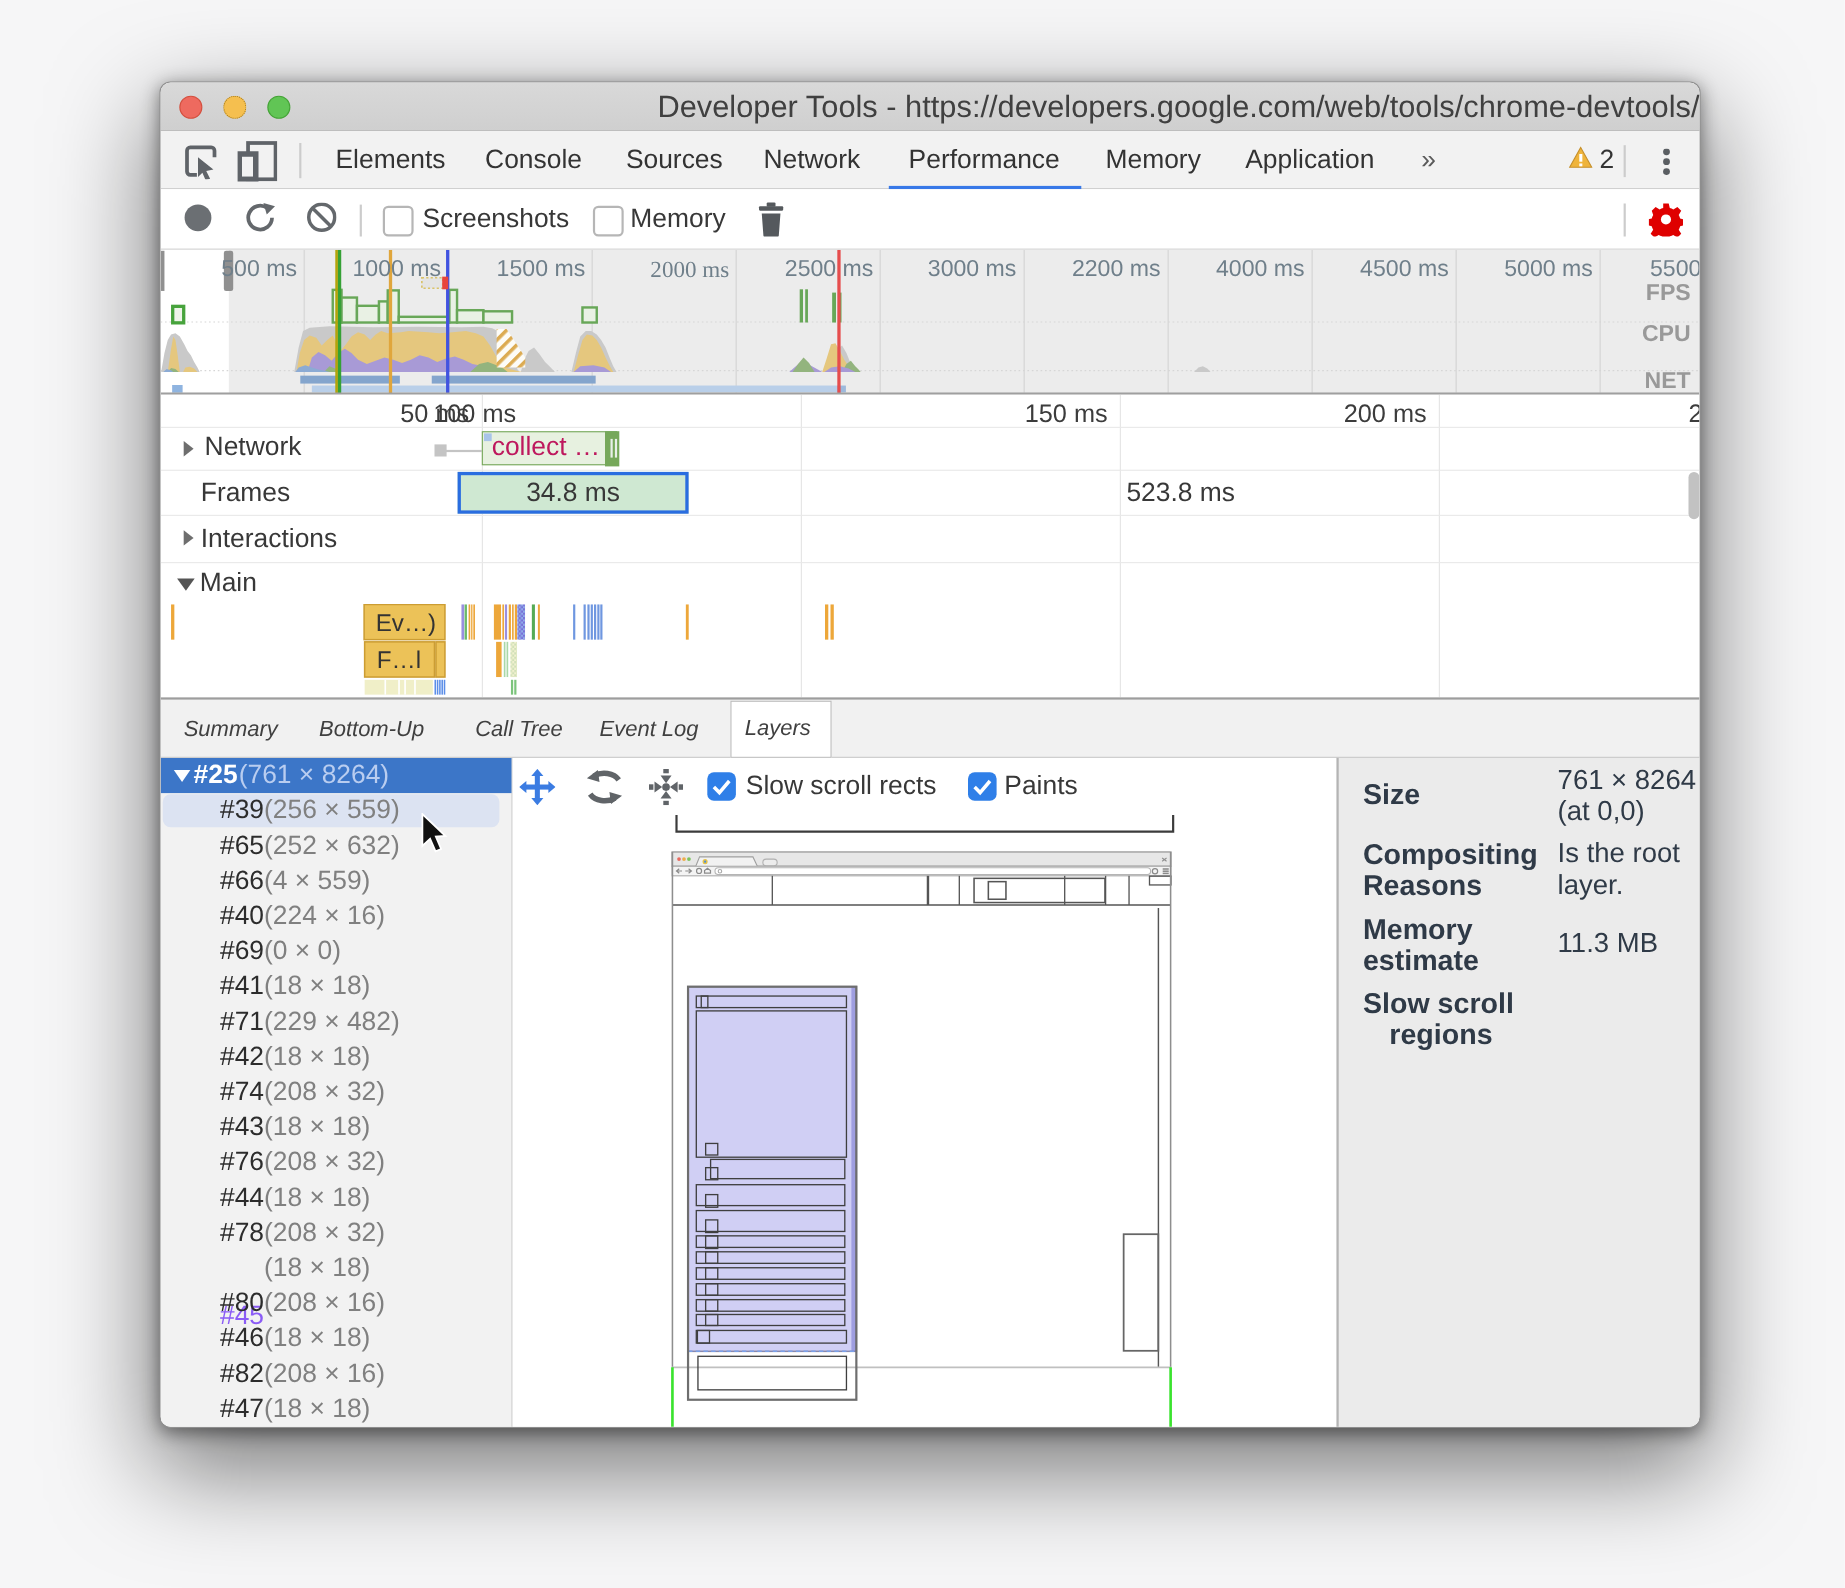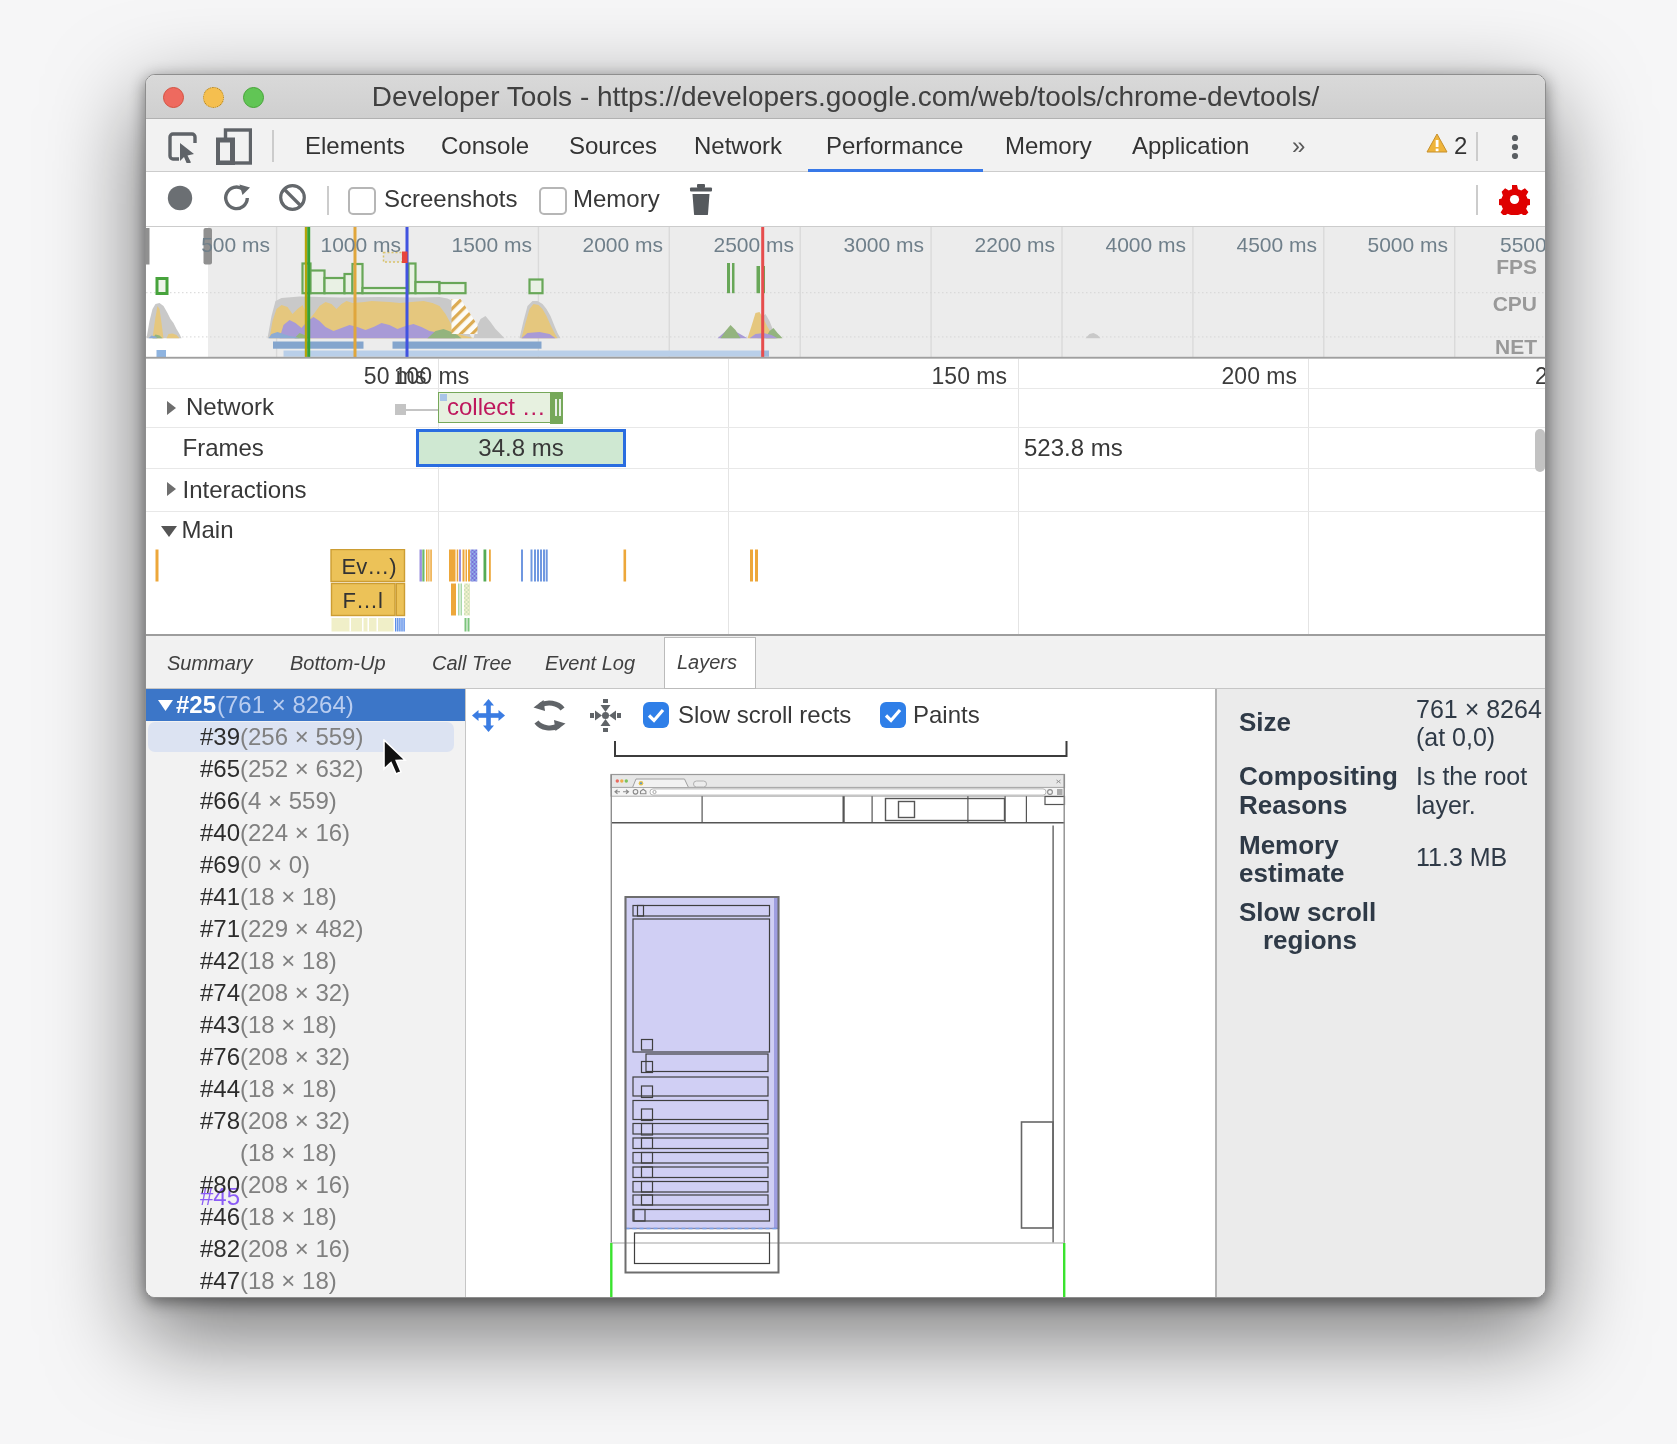--- a/index.html
+++ b/index.html
@@ -4,21 +4,21 @@
 html,body{margin:0;padding:0;}
 body{width:1677px;height:1444px;background:#f6f6f7;position:relative;overflow:hidden;
   font-family:"Liberation Sans",sans-serif;color:#333;}
 .abs{position:absolute;}
 .win{position:absolute;left:145px;top:74px;width:1401px;height:1224px;background:#fff;
   border-radius:10px;box-shadow:0 4px 16px rgba(0,0,0,0.45),0 34px 90px 6px rgba(0,0,0,0.5);
   border:1px solid #8e8e8e;box-sizing:border-box;overflow:hidden;}
 .titlebar{position:absolute;left:0;top:0;width:100%;height:44px;
   background:linear-gradient(#d9d9d9,#cfcfcf);border-bottom:1px solid #b1b1b1;box-sizing:border-box;}
 .tl{position:absolute;top:12px;width:21px;height:21px;border-radius:50%;}
-.title{position:absolute;top:0;left:0;width:100%;height:52px;line-height:44px;text-align:center;
+.title{position:absolute;top:0;left:0;width:100%;height:52px;line-height:44px;text-align:right;
   font-size:28px;color:#404040;}
 .tabbar{position:absolute;left:0;top:44px;width:100%;height:53px;background:#f2f2f2;
   border-bottom:1px solid #ccc;box-sizing:border-box;}
 .tab{position:absolute;top:0;height:53px;line-height:53px;font-size:24px;color:#333;}
 .toolbar{position:absolute;left:0;top:97px;width:100%;height:55px;background:#fff;
   border-bottom:1px solid #ccc;box-sizing:border-box;}
 .sep{position:absolute;width:2px;background:#ccc;}
 .ovw{position:absolute;left:0;top:152px;width:100%;height:132px;background:#ececec;overflow:hidden;}
 .rlab{position:absolute;top:6px;font-size:21px;color:#6f7f8a;white-space:nowrap;}
 .biglab{font-size:21px;font-weight:bold;color:#999;position:absolute;white-space:nowrap;}
@@ -184,21 +184,21 @@
 <rect x="761.7" y="226" width="3.0" height="130.5" fill="#e64d4d"></rect>
 <rect x="384" y="251.5" width="19" height="9.5" fill="#e4e4e4" stroke="#d9c269" stroke-width="1.5" stroke-dasharray="2,2"></rect>
 <rect x="402.5" y="250.5" width="5.5" height="11.5" fill="#e8453c"></rect>
 <rect x="145.5" y="227" width="4.5" height="36.5" fill="#909090"></rect>
 <rect x="204" y="227" width="8.5" height="36.5" rx="2" fill="#909090"></rect>
 <rect x="146.5" y="355.8" width="1399" height="1.8" fill="#9f9f9f"></rect>
 </svg>
 <div class="rlab" style="left:0;width:124px;text-align:right;">500 ms</div>
 <div class="rlab" style="left:0;width:255px;text-align:right;">1000 ms</div>
 <div class="rlab" style="left:0;width:386px;text-align:right;">1500 ms</div>
-<div class="rlab" style="left:0;width:517px;text-align:right;">2000 ms</div>
+<div class="rlab" style="left:0;width:517px;text-align:right;font-family:Liberation Serif, serif;">2000 ms</div>
 <div class="rlab" style="left:0;width:648px;text-align:right;">2500 ms</div>
 <div class="rlab" style="left:0;width:778px;text-align:right;">3000 ms</div>
 <div class="rlab" style="left:0;width:909px;text-align:right;">2200 ms</div>
 <div class="rlab" style="left:0;width:1040px;text-align:right;">4000 ms</div>
 <div class="rlab" style="left:0;width:1171px;text-align:right;">4500 ms</div>
 <div class="rlab" style="left:0;width:1302px;text-align:right;">5000 ms</div>
 <div class="rlab" style="left:1354px;">5500</div>
 <div class="biglab" style="left:1300px;width:91px;text-align:right;top:28px;">FPS</div>
 <div class="biglab" style="left:1300px;width:91px;text-align:right;top:65px;">CPU</div>
 <div class="biglab" style="left:1300px;width:91px;text-align:right;top:108px;">NET</div>

